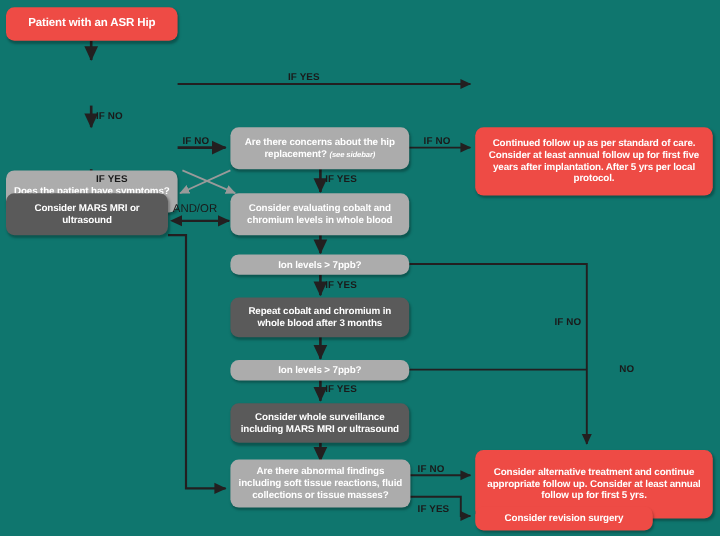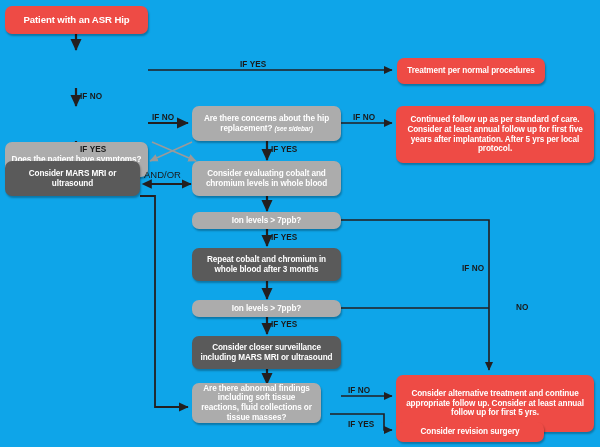--- a/index.html
+++ b/index.html
@@ -7,21 +7,21 @@
     padding: 0;
     background: #ffffff;
   }
   body {
     font-family: "Liberation Sans", sans-serif;
   }
   #canvas {
     position: relative;
     width: 600px;
     height: 447px;
-    background: #0ea5e9;
+    background: #0f766e;
     overflow: hidden;
   }
   .node {
     position: absolute;
     box-sizing: border-box;
     border-radius: 7px;
     display: flex;
     align-items: center;
     justify-content: center;
     text-align: center;
@@ -118,23 +118,20 @@
     <polyline points="330,414 384,414 384,430 392,430" fill="none" stroke="#231f20" stroke-width="1.6" marker-end="url(#ah)"></polyline>
 
     <polyline points="140,196 155,196 155,407 188,407" fill="none" stroke="#231f20" stroke-width="1.8" marker-end="url(#ah)"></polyline>
   </svg>
 
   <div class="node red" style="left:5px; top:6px; width:143px; height:28px; font-size:9.6px;">
     <span class="inner">Patient with an ASR Hip</span>
   </div>
 
 
-  <div class="node red" style="left:397px; top:58px; width:148px; height:26px; font-size:8.2px;">
-    <span class="inner">Treatment per normal procedures</span>
-  </div>
 
   <div class="node gray" style="left:5px; top:106px; width:143px; height:35px; font-size:8.2px;margin-top:36px;">
     <span class="inner">Does the patient have symptoms?</span>
   </div>
 
   <div class="node gray" style="left:192px; top:106px; width:149px; height:35px; font-size:8.2px;">
     <span class="inner">
       <span>Are there concerns about the hip replacement?</span>
       <span class="sidebar-note">(see sidebar)</span>
     </span>
@@ -158,24 +155,24 @@
 
   <div class="node dark" style="left:192px; top:248px; width:149px; height:33px; font-size:8.2px;">
     <span class="inner">Repeat cobalt and chromium in whole blood after 3 months</span>
   </div>
 
   <div class="node gray" style="left:192px; top:300px; width:149px; height:17px; font-size:8.2px;">
     <span class="inner">Ion levels &gt; 7ppb?</span>
   </div>
 
   <div class="node dark" style="left:192px; top:336px; width:149px; height:33px; font-size:8.2px;">
-    <span class="inner">Consider closer surveillance including MARS MRI or ultrasound</span>
-  </div>
-
-  <div class="node gray" style="left:192px; top:383px; width:129px; height:40px; font-size:8.2px;">
+    <span class="inner">Consider whole surveillance including MARS MRI or ultrasound</span>
+  </div>
+
+  <div class="node gray" style="left:192px; top:383px; width:150px; height:40px; font-size:8.2px;">
     <span class="inner">Are there abnormal findings including soft tissue reactions, fluid collections or tissue masses?</span>
   </div>
 
   <div class="node red" style="left:396px; top:375px; width:198px; height:57px; font-size:8.2px;">
     <span class="inner">Consider alternative treatment and continue appropriate follow up. Consider at least annual follow up for first 5 yrs.</span>
   </div>
 
   <div class="node red" style="left:396px; top:422px; width:148px; height:20px; font-size:8.2px;">
     <span class="inner">Consider revision surgery</span>
   </div>

